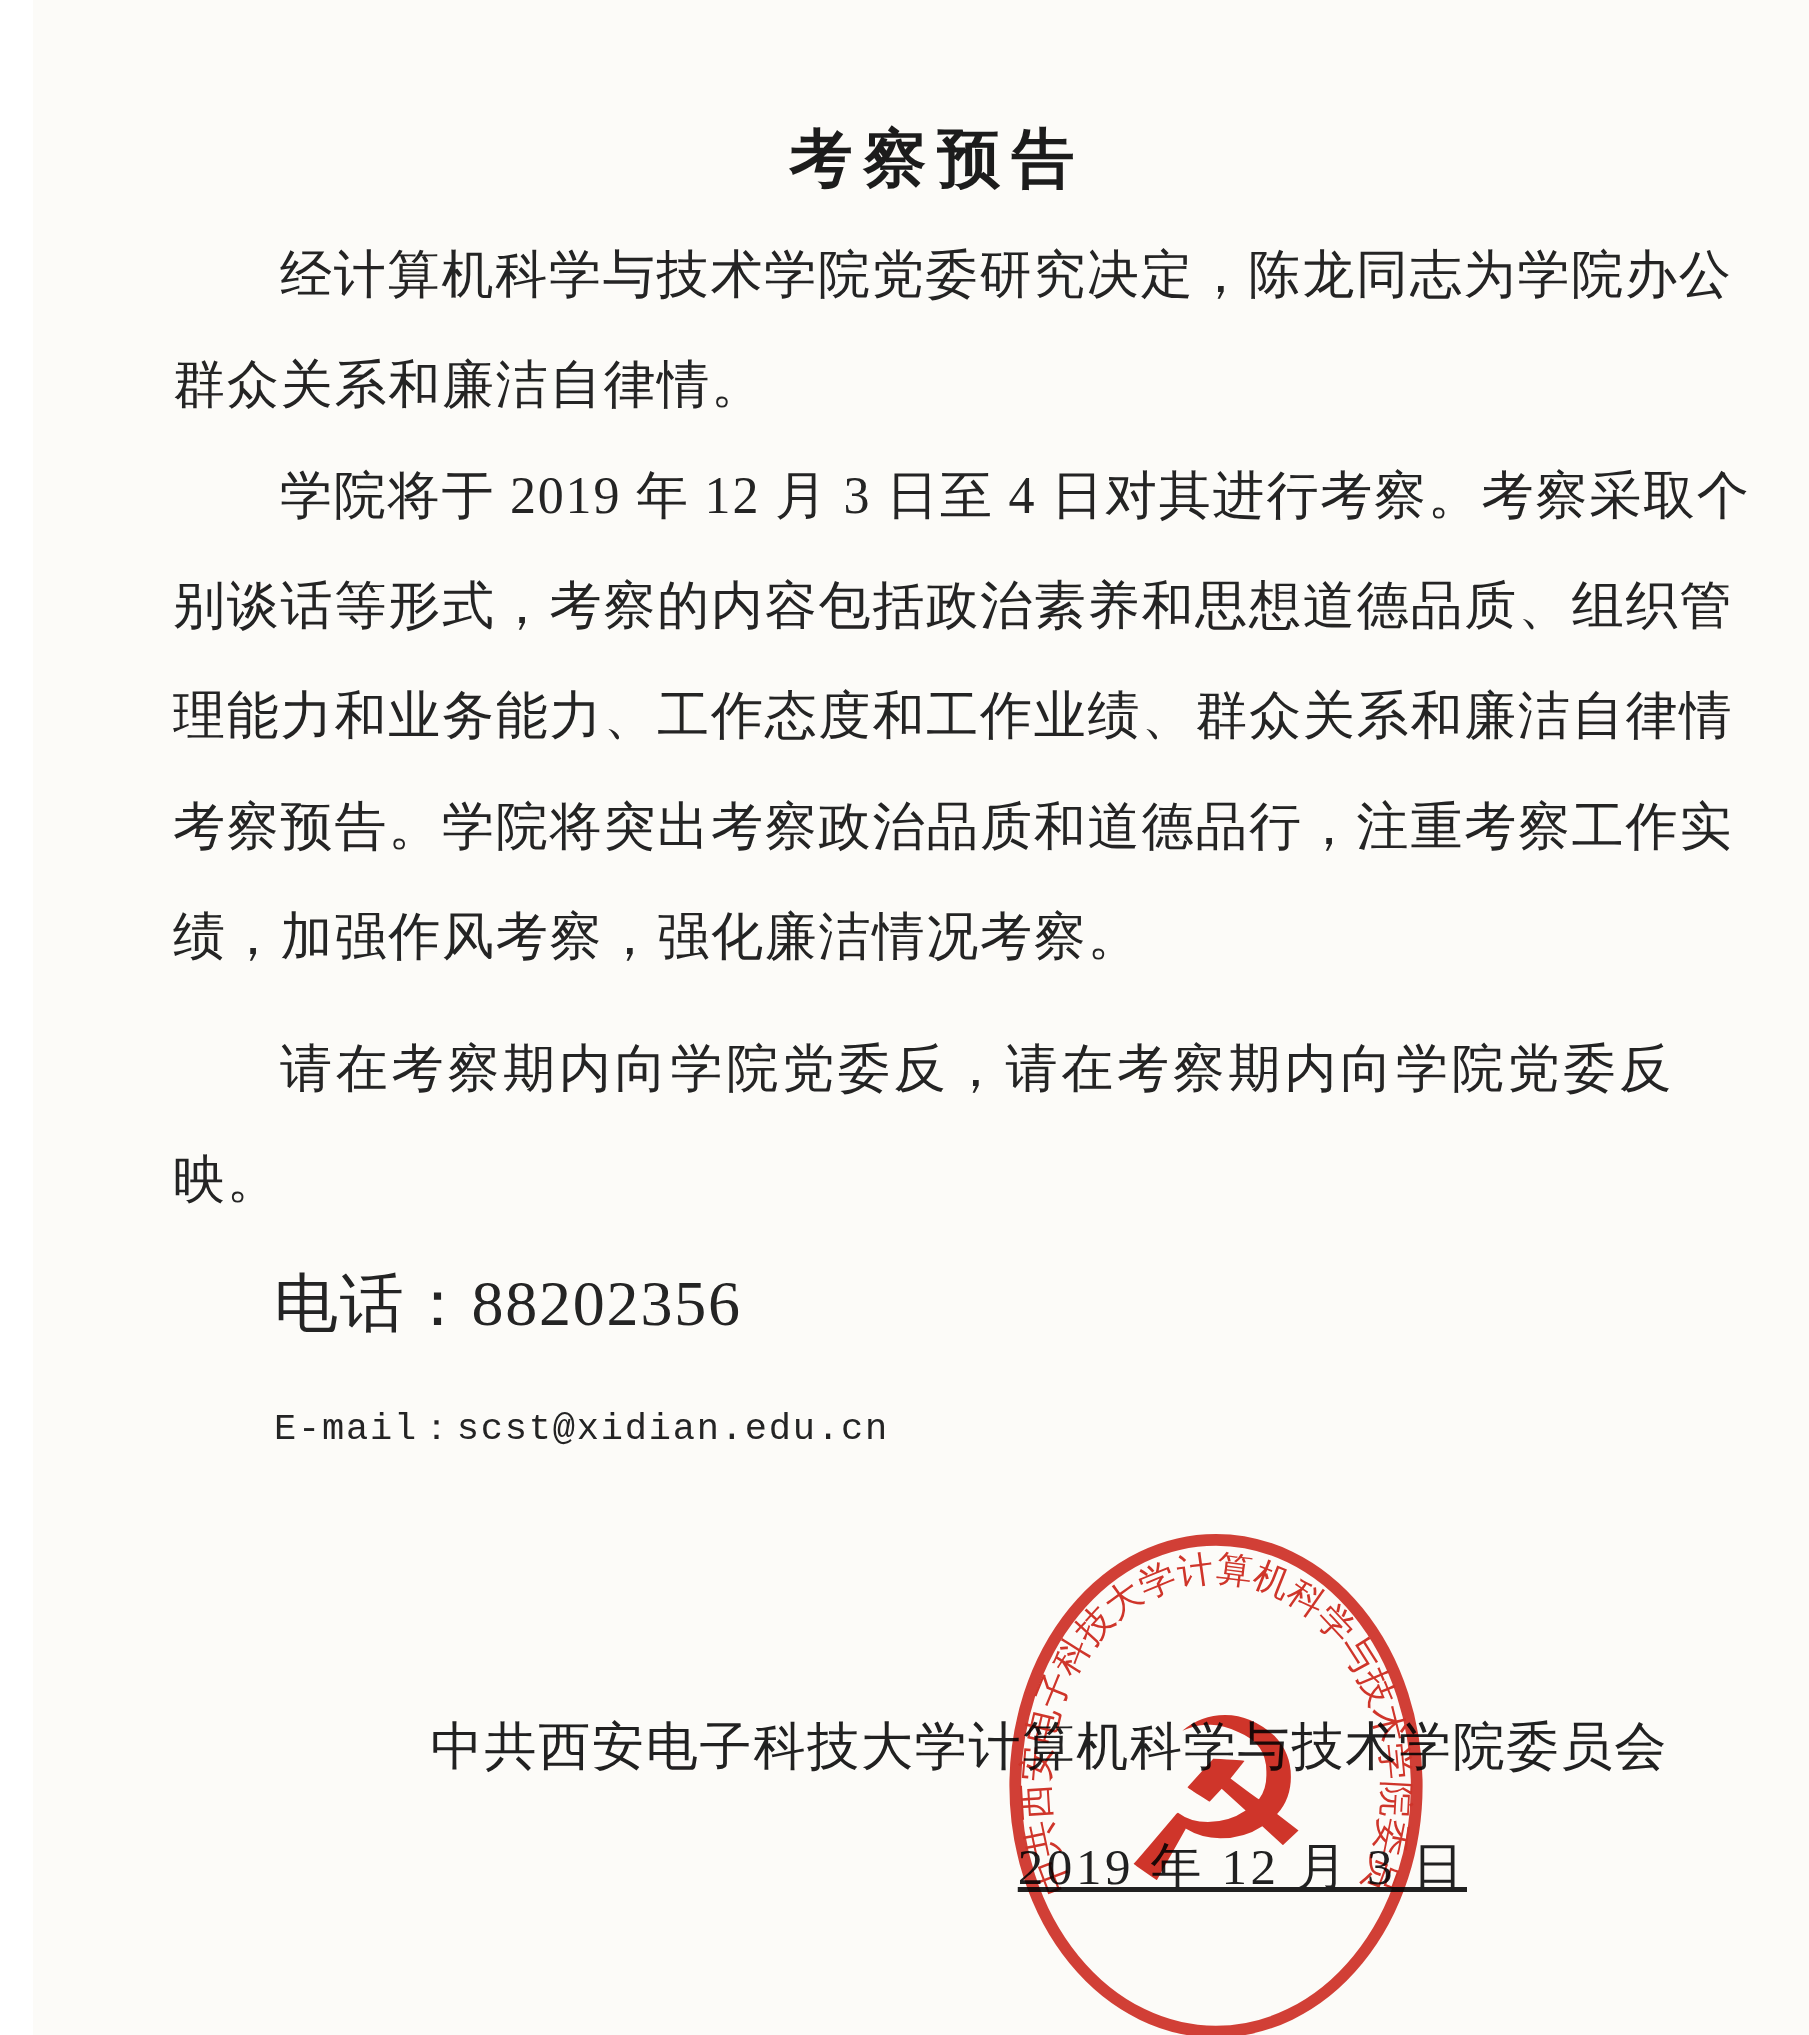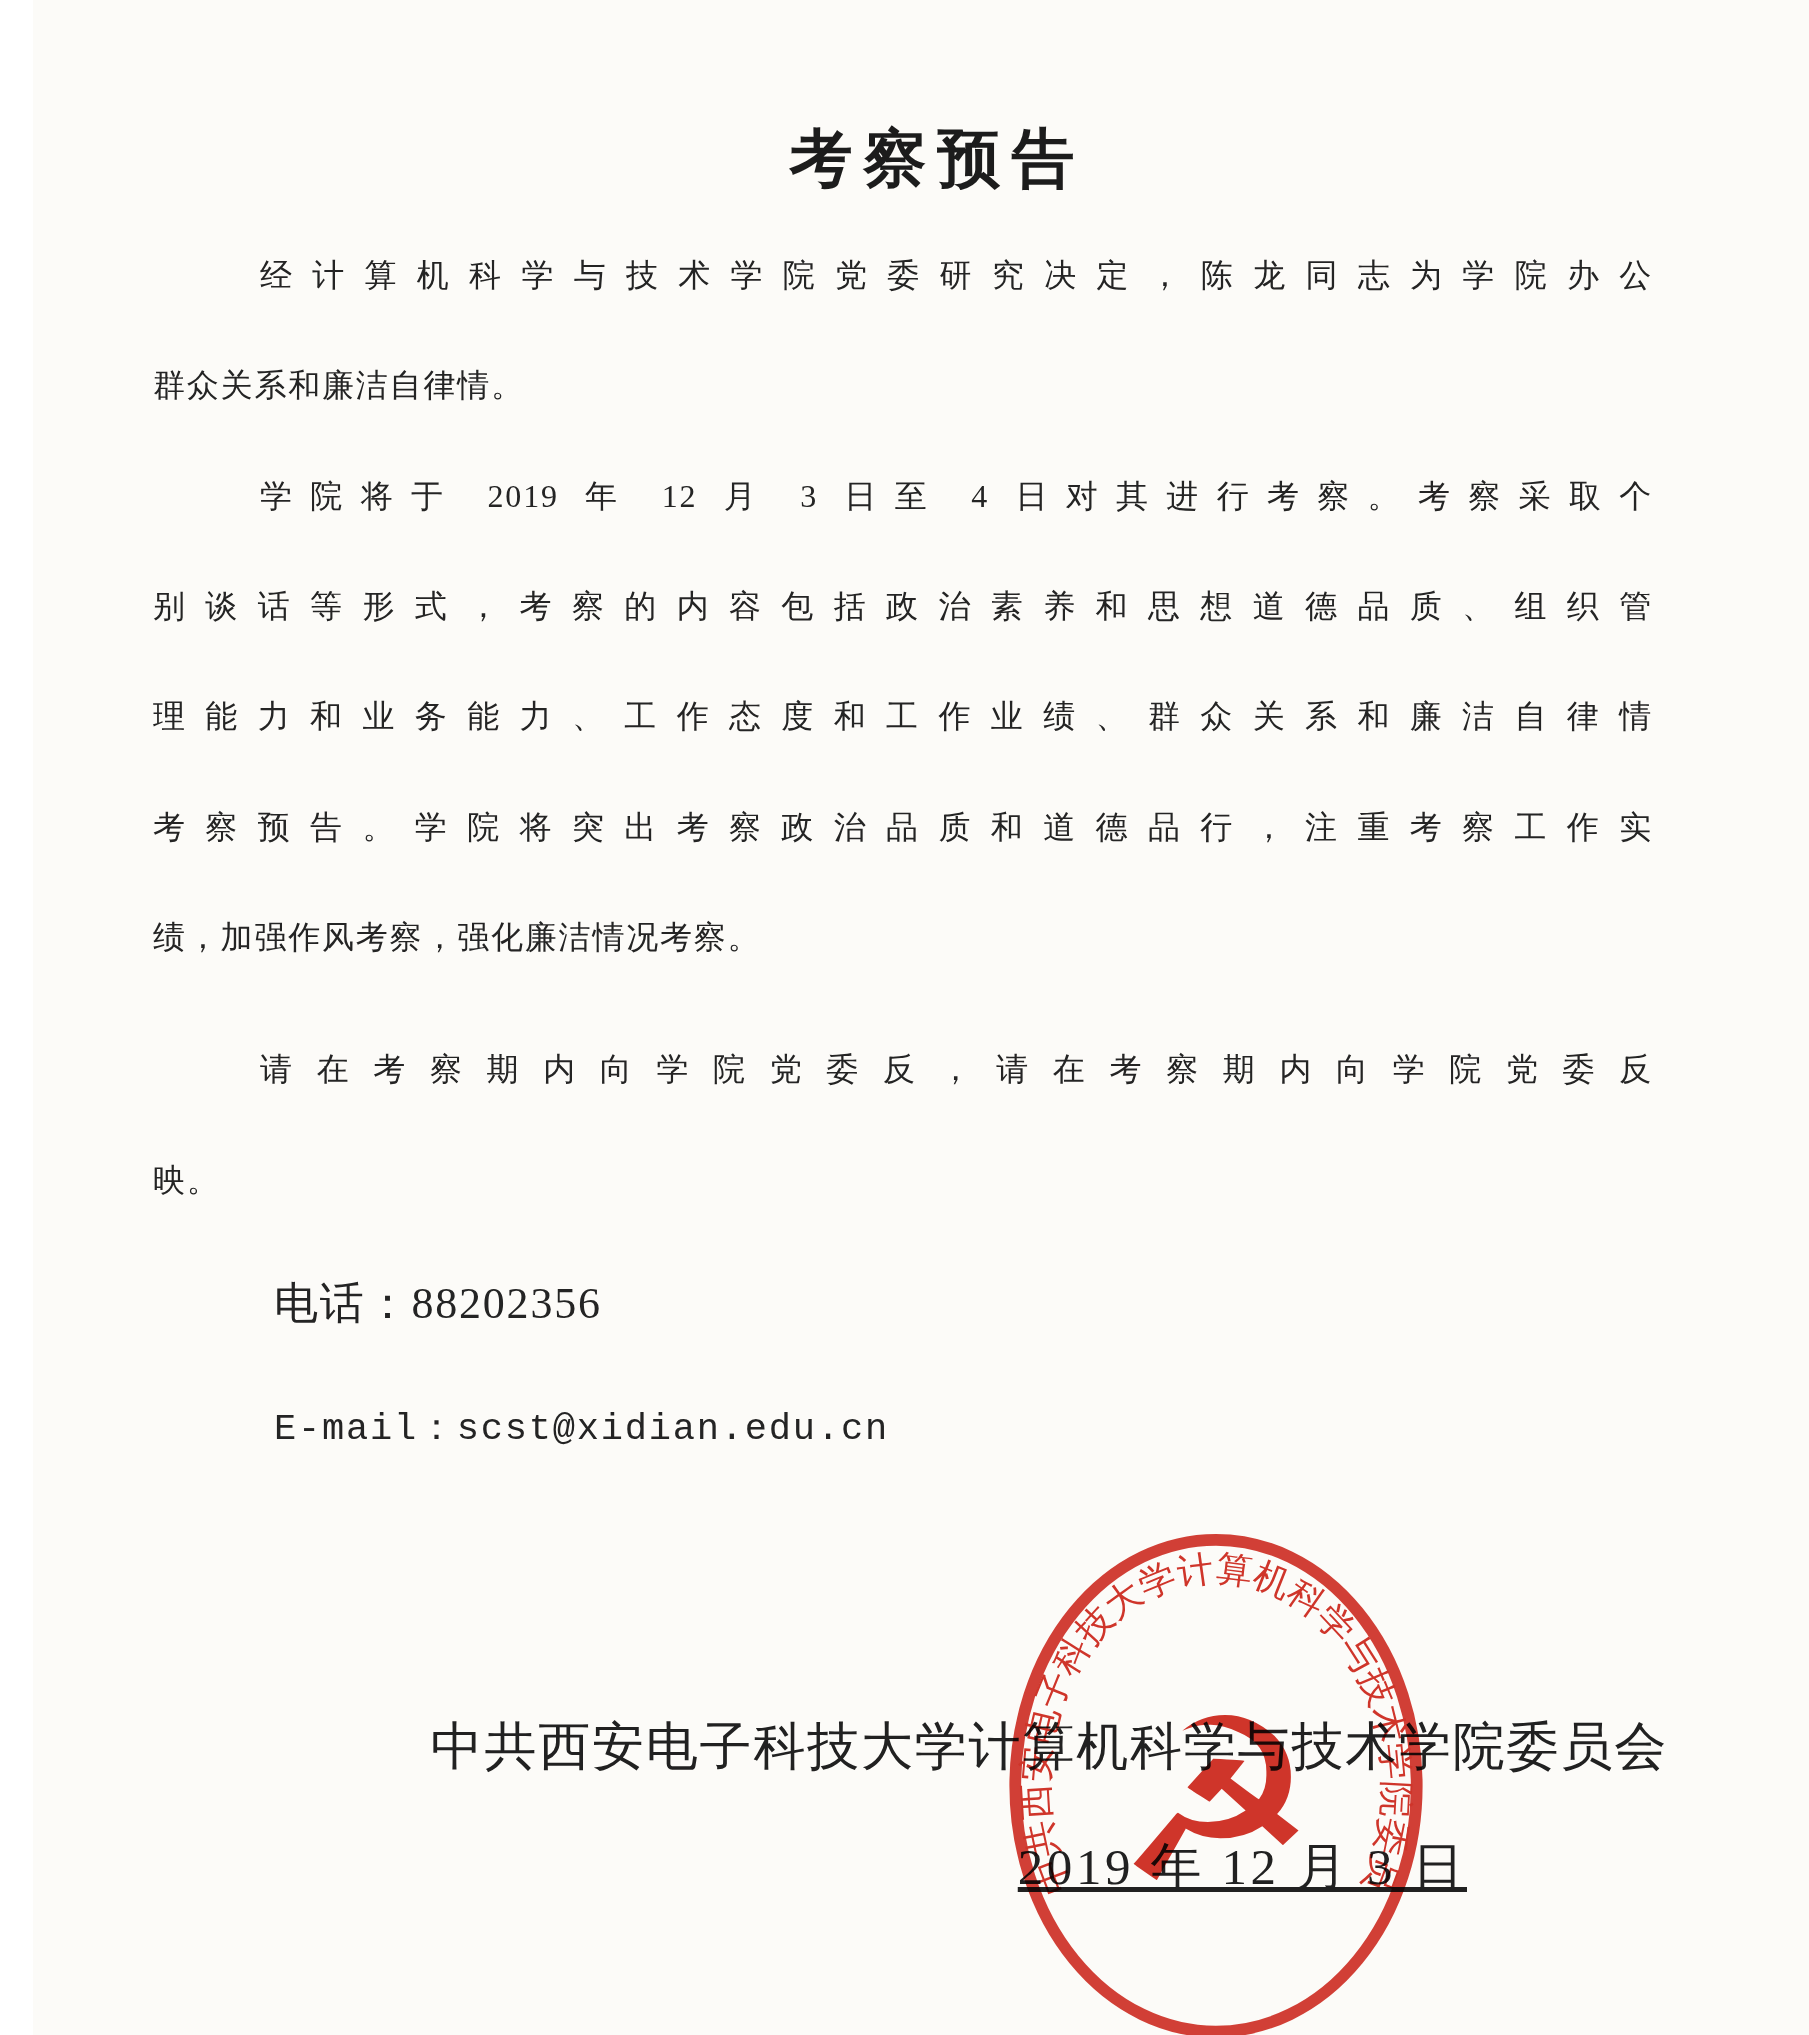--- a/index.html
+++ b/index.html
@@ -20,36 +20,36 @@
     width: 1809px;
     text-align: center;
     font-family: "Liberation Sans", "DejaVu Sans", sans-serif;
     font-weight: bold;
     font-size: 63px;
     letter-spacing: 11px;
     color: #1c1c1c;
   }
   .line {
     position: absolute;
-    left: 120px;
+    left: 140px;
     width: 1500px;
-    font-size: 32px;
+    font-size: 52px;
     line-height: 76px;
     letter-spacing: 1.8px;
     text-align: justify;
     text-align-last: justify;
     text-justify: inter-character;
     white-space: nowrap;
   }
   .line.indent { padding-left: 107px; width: 1393px; }
   .line.end { text-align-last: left; white-space: normal; }
   .contact {
     position: absolute;
     left: 241px;
-    font-size: 44px;
+    font-size: 64px;
     line-height: 76px;
     letter-spacing: 1.8px;
   }
   .mono { font-family: "Liberation Mono", "DejaVu Sans Mono", monospace; font-size: 37px; }
   .signature {
     position: absolute;
     top: 1712px;
     right: 174px;
     font-size: 52px;
     letter-spacing: 1.8px;

